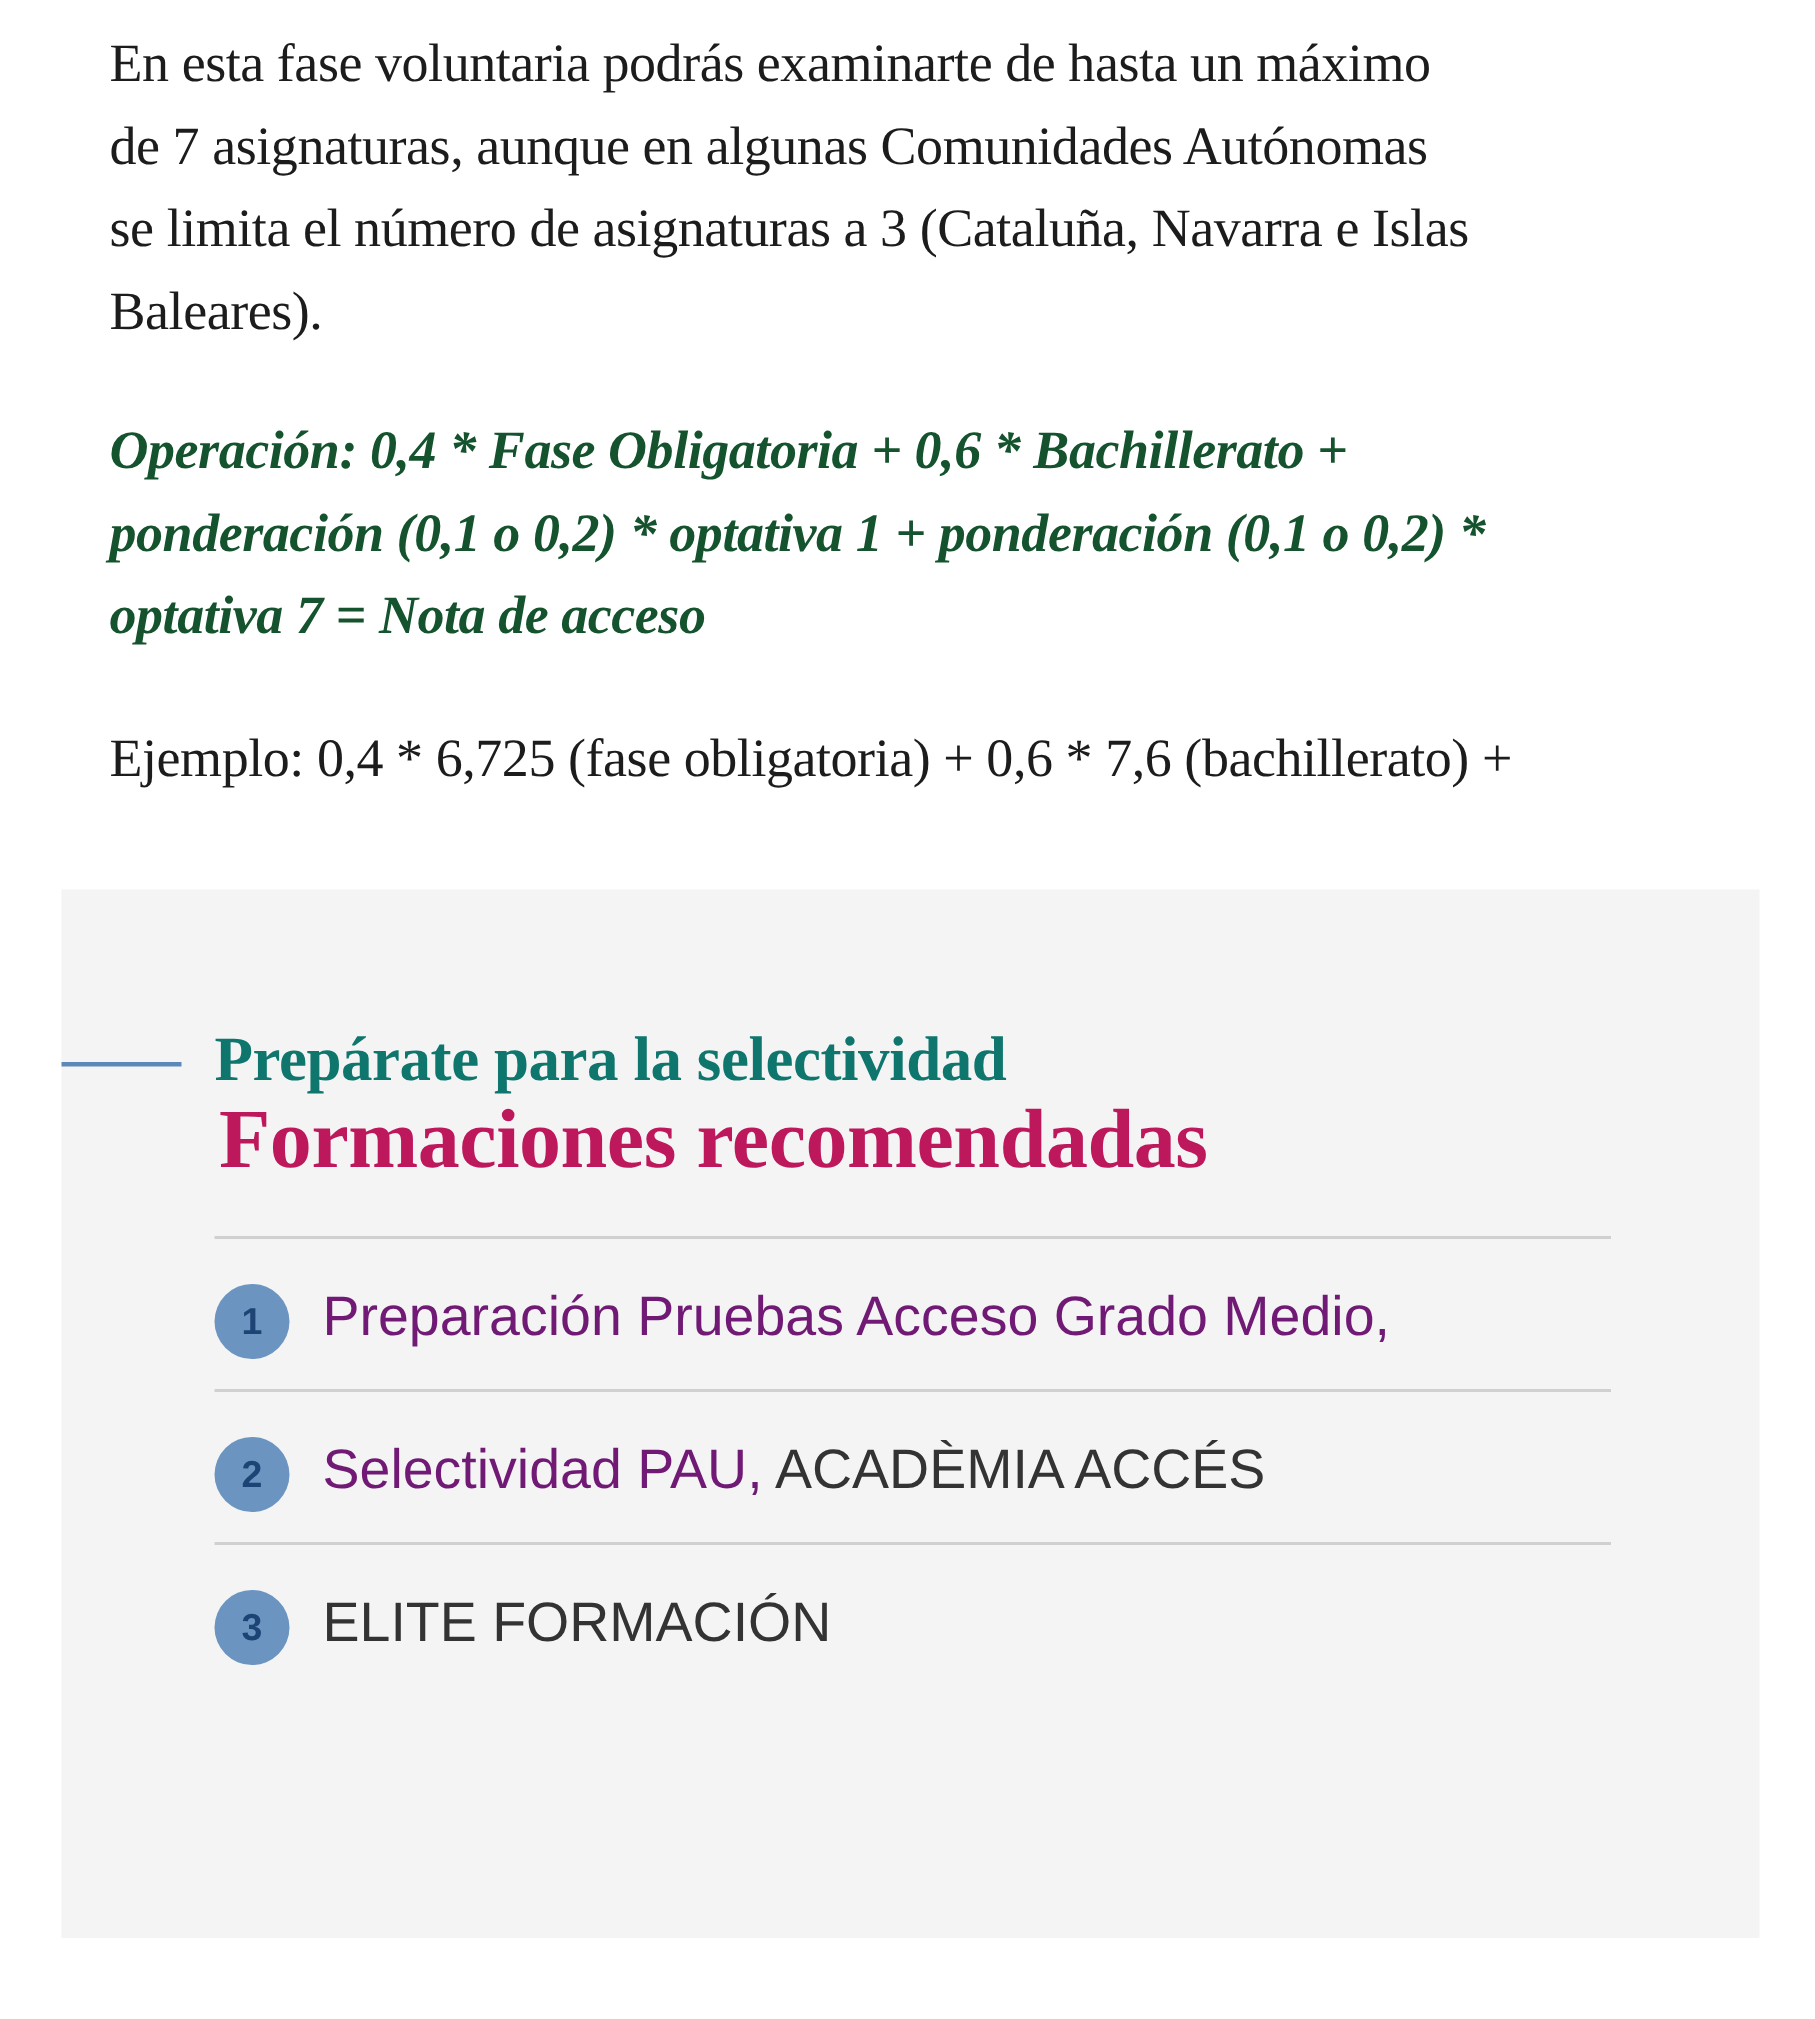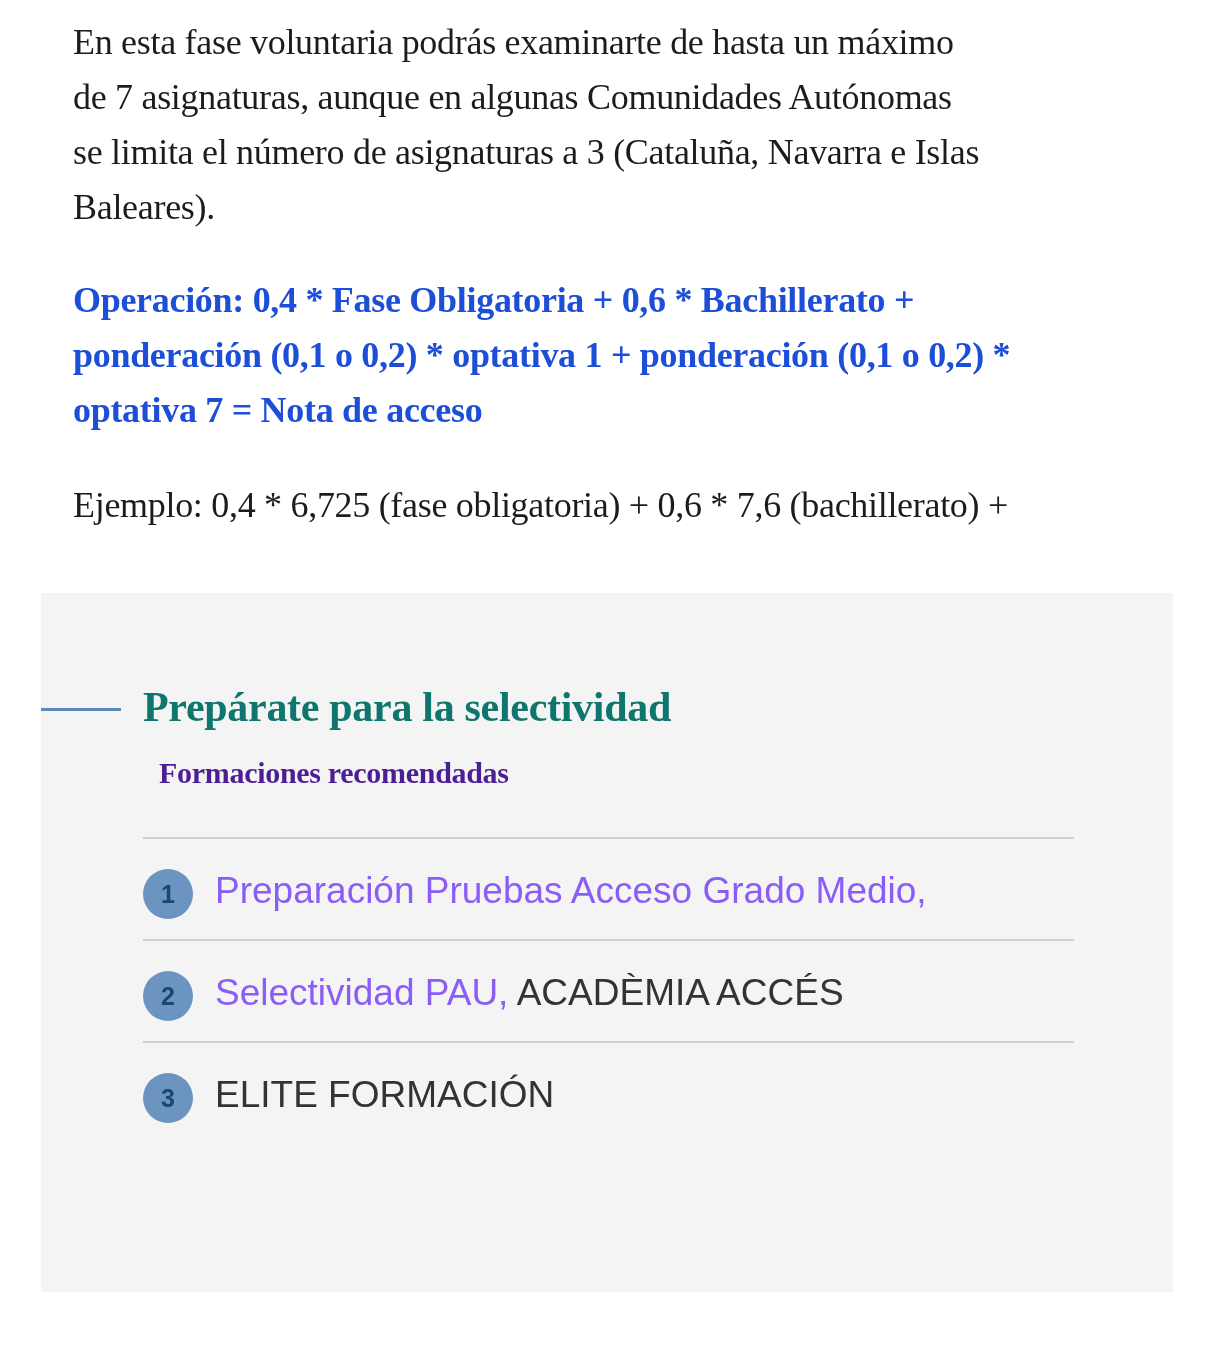--- a/index.html
+++ b/index.html
@@ -17,21 +17,21 @@
     padding: 15px 55px 0 41px;
     color: #1c1c1c;
   }
   .para {
     margin: 0;
     font-size: 36px;
     line-height: 55px;
     letter-spacing: -0.3px;
   }
   .para span { display: block; white-space: nowrap; margin-left: 32px; }
-  .para.operation { margin-top: 38px; font-weight: 700; color: #1d4ed8; }
+  .para.operation { margin-top: 38px; font-weight: 700; color: #14532d; font-style: italic; }
   .para.example  { margin-top: 40px; }
 
   
   .rec-box {
     position: relative;
     margin: 60px 37px 0 41px;
     background: #f4f4f4;
     padding: 89px 99px 100px 102px;
     min-height: 699px;
   }
@@ -45,25 +45,25 @@
   }
   .box-kicker {
     margin: 0;
     font-size: 42px;
     line-height: 50px;
     font-weight: 700;
     color: #0f766e;
     letter-spacing: -0.3px;
   }
   .box-title {
-    margin: 16px;
-    font-size: 30px;
+    margin: 3px;
+    font-size: 56px;
     line-height: 50px;
     font-weight: 700;
-    color: #4c1d95;
+    color: #be185d;
     letter-spacing: -0.3px;
   }
   .divider {
     height: 2px;
     background: #d0d0d0;
     border: none;
     margin: 0;
   }
   .divider.first { margin-top: 39px; }
 
@@ -85,21 +85,21 @@
     color: #1d4474;
     font-family: "Liberation Sans", sans-serif;
     font-size: 25px;
     font-weight: 700;
     display: flex;
     align-items: center;
     justify-content: center;
   }
   .rec-text { min-width: 0; }
   .course-link {
-    color: #8b5cf6;
+    color: #701a75;
     text-decoration: none;
     cursor: pointer;
   }
   .course-link.stacked { display: block; }
   .provider {
     color: #333333;
   }
 </style>
 </head>
 <body>

